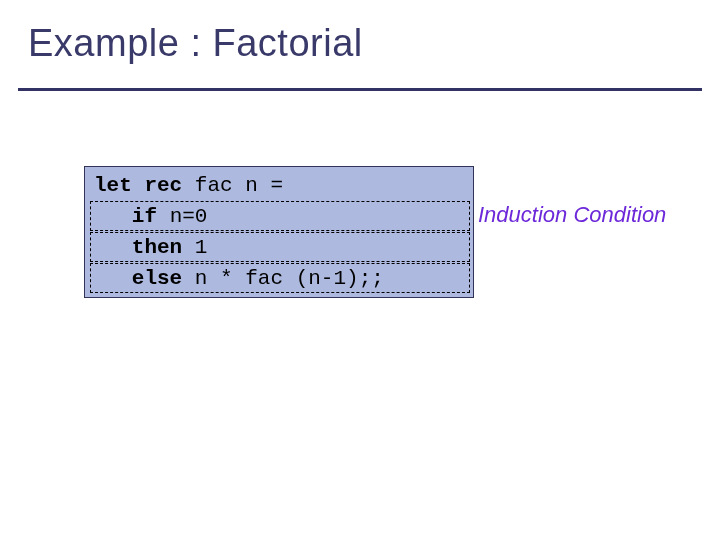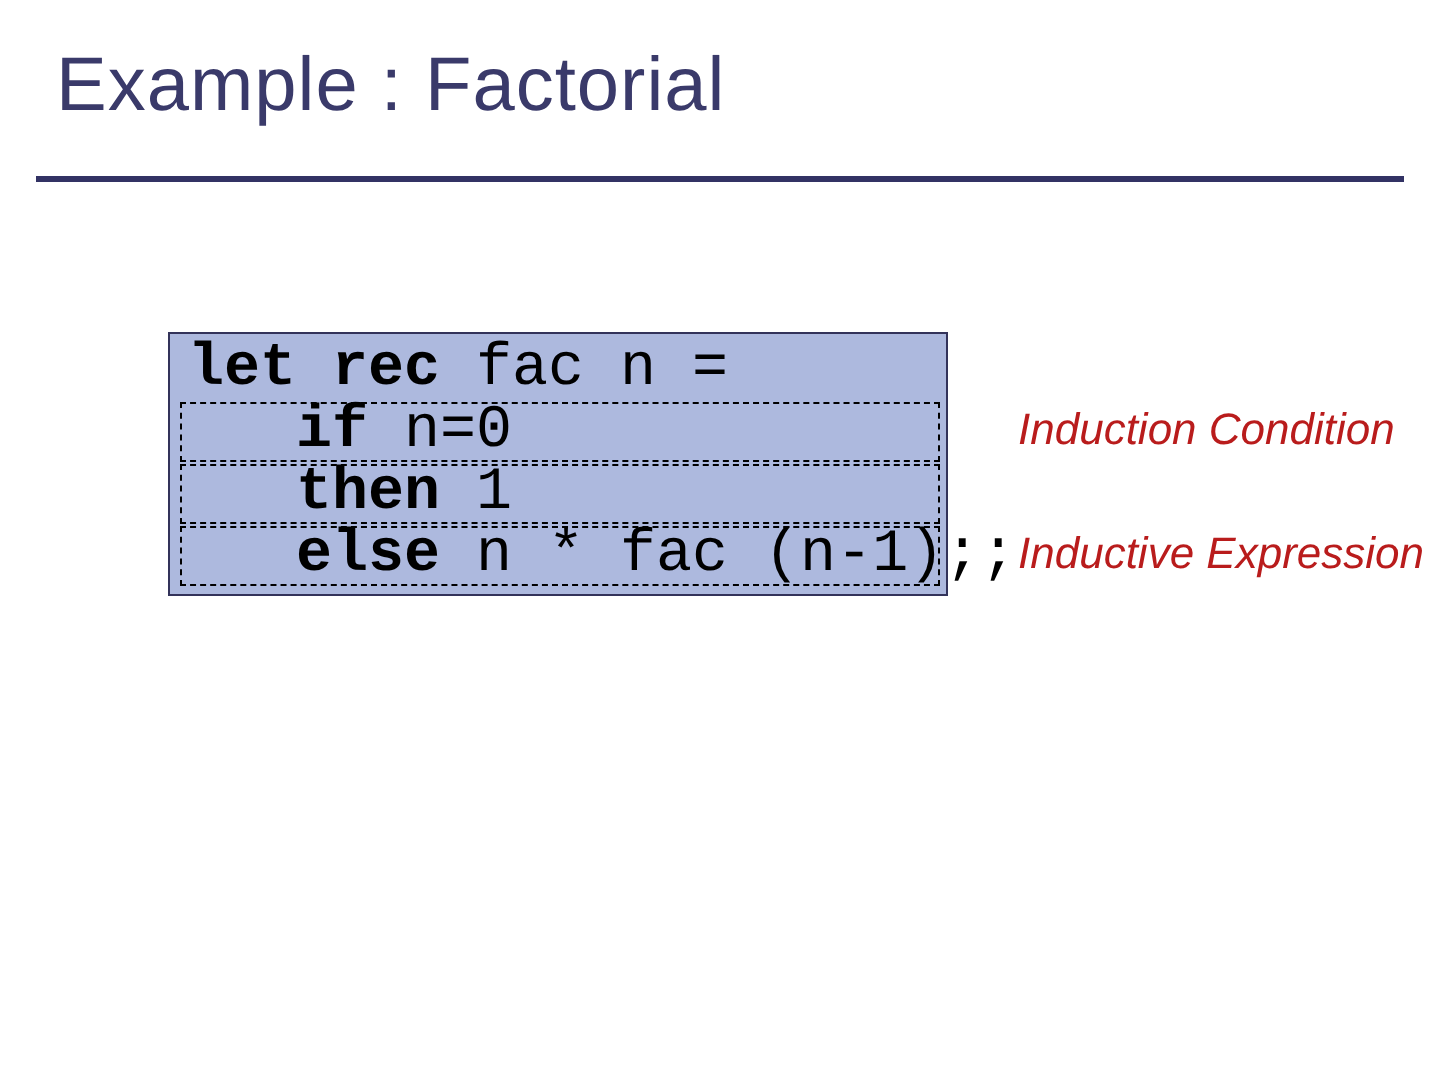--- a/index.html
+++ b/index.html
@@ -41,43 +41,42 @@
     height: 132px;
     background: #adb9de;
     border: 1px solid #33335a;
     box-sizing: border-box;
   }
   .code {
     position: absolute;
     left: 94px;
     top: 170px;
     font-family: "Courier New", Courier, monospace;
-    font-size: 30px;
+    font-size: 21px;
     line-height: 31px;
     color: #000000;
     white-space: pre;
   }
   .code .kw { font-weight: bold; }
   .dashed {
     position: absolute;
     border: 1.5px dashed #000000;
     box-sizing: border-box;
     height: 30px;
   }
   .d1 { left: 90px; top: 201px; width: 380px; }
   .d2 { left: 90px; top: 232px; width: 380px; }
   .d3 { left: 90px; top: 263px; width: 380px; }
   .ann {
     position: absolute;
     left: 478px;
     font-style: italic;
     font-size: 22px;
-    color: #b91c1c;
+    color: #6d28d9;
     font-family: Verdana, Geneva, sans-serif;
-    margin-left: 31px;
   }
   .a1 { top: 202px; }
   .a2 { top: 233px; }
   .a3 { top: 264px; }
 </style>
 </head>
 <body>
 
 <div class="slide">
 
@@ -89,15 +88,14 @@
   <div class="code"><span><span class="kw">let rec</span><span> fac n =</span></span>
 <span><span>   </span><span class="kw">if</span><span> n=0</span></span>
 <span><span>   </span><span class="kw">then</span><span> 1</span></span>
 <span><span>   </span><span class="kw">else</span><span> n * fac (n-1);;</span></span></div>
 
   <div class="dashed d1"></div>
   <div class="dashed d2"></div>
   <div class="dashed d3"></div>
 
   <div class="ann a1">Induction Condition</div>
-  <div class="ann a3">Inductive Expression</div>
 
 </div>
 
 </body></html>

